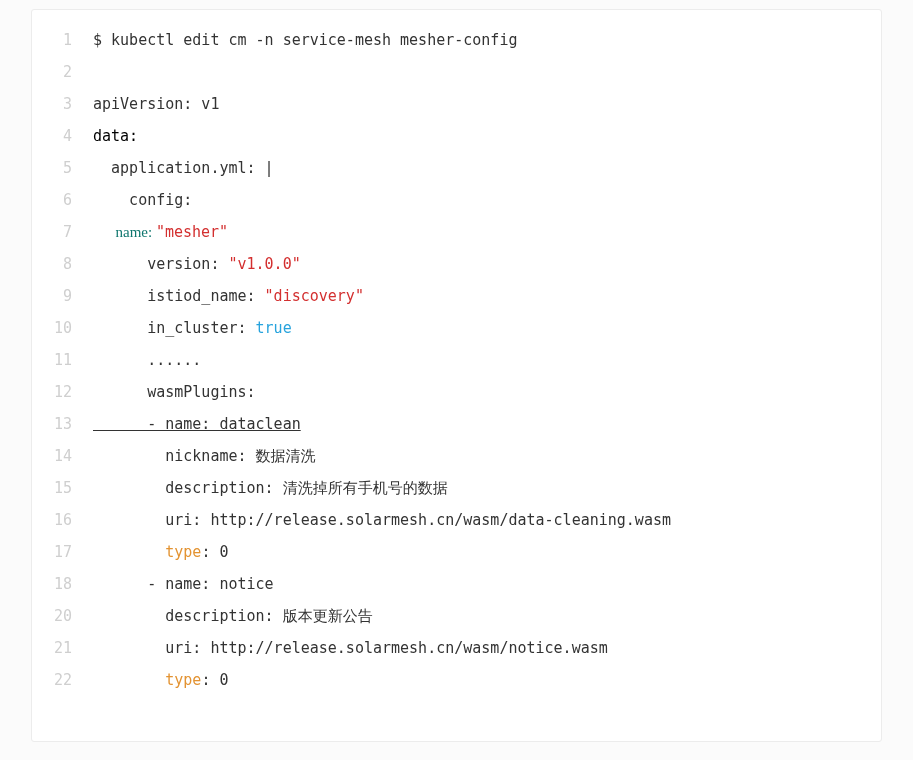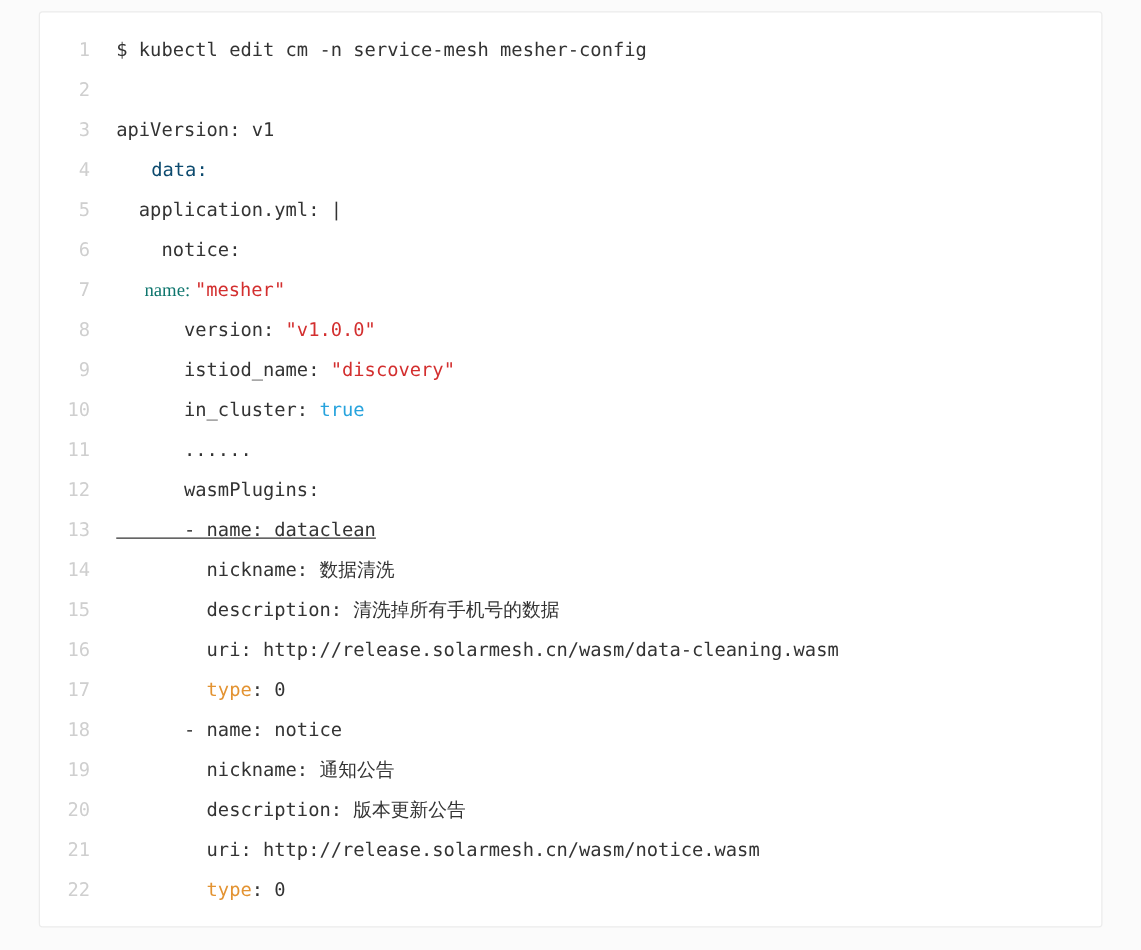--- a/index.html
+++ b/index.html
@@ -59,29 +59,29 @@
       <div class="line">
         <span class="line-number">2</span>
         <span class="line-content"></span>
       </div>
       <div class="line">
         <span class="line-number">3</span>
         <span class="line-content"><span style="color: rgb(51, 51, 51);">apiVersion: v1</span></span>
       </div>
       <div class="line">
         <span class="line-number">4</span>
-        <span class="line-content"><span style="color: #0c4a6e; margin-left: 28px;">data:</span></span>
+        <span class="line-content"><span style="color: #000000;">data:</span></span>
       </div>
       <div class="line">
         <span class="line-number">5</span>
         <span class="line-content"><span style="color: rgb(51, 51, 51);">  application.yml: |</span></span>
       </div>
       <div class="line">
         <span class="line-number">6</span>
-        <span class="line-content"><span style="color: rgb(51, 51, 51);">    notice:</span></span>
+        <span class="line-content"><span style="color: rgb(51, 51, 51);">    config:</span></span>
       </div>
       <div class="line">
         <span class="line-number">7</span>
         <span class="line-content"><span style="color: #0f766e; font-family: Liberation Serif, serif;">      name: </span><span style="color: rgb(211, 47, 47);">"mesher"</span></span>
       </div>
       <div class="line">
         <span class="line-number">8</span>
         <span class="line-content"><span style="color: rgb(51, 51, 51);">      version: </span><span style="color: rgb(211, 47, 47);">"v1.0.0"</span></span>
       </div>
       <div class="line">
@@ -118,24 +118,20 @@
       </div>
       <div class="line">
         <span class="line-number">17</span>
         <span class="line-content"><span style="color: rgb(51, 51, 51);">        </span><span style="color: rgb(227, 147, 50);">type</span><span style="color: rgb(51, 51, 51);">: 0</span></span>
       </div>
       <div class="line">
         <span class="line-number">18</span>
         <span class="line-content"><span style="color: rgb(51, 51, 51); text-align: right;">      - name: notice</span></span>
       </div>
       <div class="line">
-        <span class="line-number">19</span>
-        <span class="line-content"><span style="color: rgb(51, 51, 51);">        nickname: 通知公告</span></span>
-      </div>
-      <div class="line">
         <span class="line-number">20</span>
         <span class="line-content"><span style="color: rgb(51, 51, 51);">        description: 版本更新公告</span></span>
       </div>
       <div class="line">
         <span class="line-number">21</span>
         <span class="line-content"><span style="color: rgb(51, 51, 51);">        uri: http://release.solarmesh.cn/wasm/notice.wasm</span></span>
       </div>
       <div class="line">
         <span class="line-number">22</span>
         <span class="line-content"><span style="color: rgb(51, 51, 51);">        </span><span style="color: rgb(227, 147, 50);">type</span><span style="color: rgb(51, 51, 51);">: 0</span></span>

